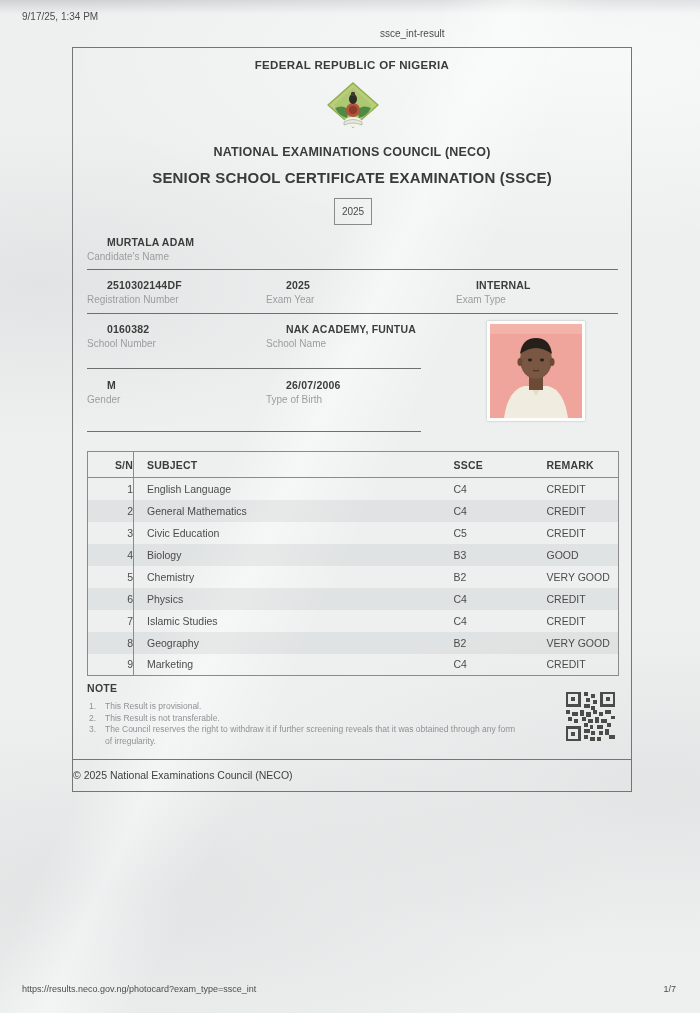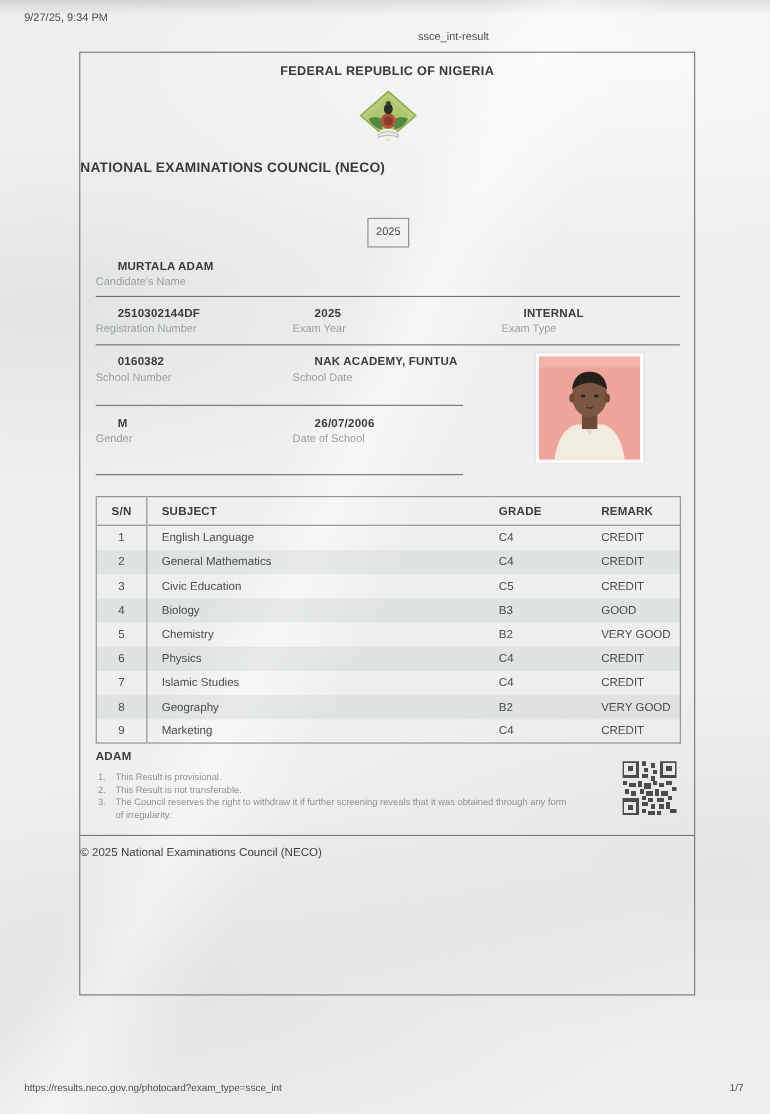--- a/index.html
+++ b/index.html
@@ -29,33 +29,33 @@
   .print-url {
     position: absolute; left: 22px; top: 984px;
     font-size: 9px; color: #4c4c4c;
   }
   .print-page {
     position: absolute; right: 24px; top: 984px;
     font-size: 9px; color: #4c4c4c;
   }
   .cert {
     position: absolute; left: 72px; top: 47px;
-    width: 560px; height: 858px;
+    width: 560px; height: 745px;
     border: 1.5px solid #757575;
     background: transparent;
   }
   .country {
     position: absolute; top: 11px; left: 0; width: 100%;
     text-align: center; font-size: 11.5px; font-weight: bold;
     letter-spacing: .3px; color: #3a3a3a;
   }
   .logo { position: absolute; top: 34px; left: 254px; width: 52px; height: 52px; }
   .council {
     position: absolute; top: 97px; left: 0; width: 100%;
-    font-size: 12.5px; font-weight: bold;
+    text-align: center; font-size: 12.5px; font-weight: bold;
     letter-spacing: .2px; color: #3a3a3a;
   }
   .examtitle {
     position: absolute; top: 121px; left: 0; width: 100%;
     text-align: center; font-size: 15px; font-weight: bold;
     letter-spacing: .2px; color: #3a3a3a;
   }
   .yearbox {
     position: absolute; top: 150px; left: 261px;
     min-width: 38px; height: 27px; line-height: 25px;
@@ -84,21 +84,21 @@
   }
   .results col.c-sn { width: 46px; }
   .results col.c-subj { width: 313px; }
   .results col.c-grade { width: 93px; }
   .results col.c-remark { width: 79px; }
   .results th, .results td { font-weight: normal; text-align: left; padding: 0 0 0 7px; }
   .results th { font-weight: bold; color: #3c3c3c; letter-spacing: .2px; }
   .results thead tr { height: 26px; }
   .results tbody tr { height: 22px; }
   .results tbody tr:nth-child(even) { background: rgba(118,124,128,.11); }
-  .results .sn { text-align: center; padding: 0; border-right: 1px solid #8b8b8b; }
+  .results .sn { text-align: right; padding: 0; border-right: 1px solid #8b8b8b; }
   .results .subj { padding-left: 13px; }
   .results thead tr { border-top: 1px solid #8b8b8b; border-bottom: 1px solid #8b8b8b; }
   .results { border: 1px solid #8b8b8b; }
   .note-heading {
     position: absolute; left: 14px; top: 634px;
     font-size: 10.5px; font-weight: bold; color: #3c3c3c; letter-spacing: .3px;
   }
   .note-list { position: absolute; left: 16px; top: 653px; width: 430px; }
   .note-item { font-size: 8.5px; color: #8f9294; line-height: 11.5px; display: flex; }
   .note-num { width: 16px; flex: 0 0 16px; }
@@ -107,21 +107,21 @@
   .qr svg { width: 100%; height: 100%; display: block; shape-rendering: crispEdges; }
   .footer-sep { position: absolute; left: 0; width: 100%; top: 711px; border-top: 1.5px solid #757575; }
   .copyright {
     position: absolute; top: 721px; left: 0; width: 100%;
     font-size: 10.5px; color: #3f3f3f;
   }
 </style>
 </head>
 <body>
 
-<div class="print-date">9/27/25, 9:34 PM</div>
+<div class="print-date">9/17/25, 1:34 PM</div>
 <div class="print-title">ssce_int-result</div>
 
 <div class="cert">
 
   <div class="country">FEDERAL REPUBLIC OF NIGERIA</div>
 
   <div class="logo">
     <svg viewBox="0 0 52 52" xmlns="http://www.w3.org/2000/svg">
       <polygon points="26,1 51,23 26,45 1,23" fill="#b9cd7d" stroke="#8fae4e" stroke-width="1.5"></polygon>
       <polygon points="26,6 45,23 26,40 7,23" fill="#a9c46c" opacity="0.7"></polygon>
@@ -130,20 +130,21 @@
       <ellipse cx="26" cy="40" rx="9" ry="5" fill="#f2f3ee"></ellipse>
       <path d="M17,40 Q26,35 35,40 L35,43 Q26,39 17,43 Z" fill="#e8e8e0" stroke="#9aa08a" stroke-width="0.6"></path>
       <circle cx="26" cy="28" r="7" fill="#b5543c"></circle>
       <circle cx="26" cy="28" r="4.2" fill="#8e3b2a"></circle>
       <ellipse cx="26" cy="17" rx="4" ry="5" fill="#2c2c28"></ellipse>
       <circle cx="26" cy="12" r="2.2" fill="#3c3c34"></circle>
     </svg>
   </div>
 
   <div class="council">NATIONAL EXAMINATIONS COUNCIL (NECO)</div>
+  <div class="examtitle">SENIOR SCHOOL CERTIFICATE EXAMINATION (SSCE)</div>
   <div class="yearbox">2025</div>
 
   <div class="field" style="left:14px; top:188px">
     <div class="val">MURTALA ADAM</div>
     <div class="lab">Candidate's Name</div>
   </div>
   <div class="rule r1"></div>
 
   <div class="field" style="left:14px; top:231px">
     <div class="val">2510302144DF</div>
@@ -158,31 +159,31 @@
     <div class="lab">Exam Type</div>
   </div>
   <div class="rule r2"></div>
 
   <div class="field" style="left:14px; top:275px">
     <div class="val">0160382</div>
     <div class="lab">School Number</div>
   </div>
   <div class="field" style="left:193px; top:275px">
     <div class="val">NAK ACADEMY, FUNTUA</div>
-    <div class="lab">School Date</div>
+    <div class="lab">School Name</div>
   </div>
   <div class="rule r3"></div>
 
   <div class="field" style="left:14px; top:331px">
     <div class="val">M</div>
     <div class="lab">Gender</div>
   </div>
   <div class="field" style="left:193px; top:331px">
     <div class="val">26/07/2006</div>
-    <div class="lab">Date of School</div>
+    <div class="lab">Type of Birth</div>
   </div>
   <div class="rule r4"></div>
 
   <div class="photo">
     <svg viewBox="0 0 92 94" xmlns="http://www.w3.org/2000/svg">
       <rect x="0" y="0" width="92" height="94" fill="#efa49c"></rect>
       <rect x="0" y="0" width="92" height="10" fill="#f3b3aa"></rect>
       <path d="M14,94 Q18,66 34,62 L58,62 Q74,66 78,94 Z" fill="#f1ece0"></path>
       <path d="M40,62 L46,72 L52,62 Z" fill="#e4dccb"></path>
       <rect x="39" y="52" width="14" height="14" fill="#6d4a35"></rect>
@@ -200,21 +201,21 @@
     <colgroup>
         <col class="c-sn">
         <col class="c-subj">
         <col class="c-grade">
         <col class="c-remark">
       </colgroup>
     <thead>
       <tr>
         <th class="sn">S/N</th>
         <th class="subj">SUBJECT</th>
-        <th>GRADE</th>
+        <th>SSCE</th>
         <th>REMARK</th>
       </tr>
     </thead>
     <tbody>
       <tr>
         <td class="sn">1</td>
         <td class="subj">English Language</td>
         <td>C4</td>
         <td>CREDIT</td>
       </tr>
@@ -262,21 +263,21 @@
       </tr>
       <tr>
         <td class="sn">9</td>
         <td class="subj">Marketing</td>
         <td>C4</td>
         <td>CREDIT</td>
       </tr>
     </tbody>
   </table>
 
-  <div class="note-heading">ADAM</div>
+  <div class="note-heading">NOTE</div>
   <div class="note-list">
     <div class="note-item">
       <span class="note-num">1.</span>
       <span class="note-text">This Result is provisional.</span>
     </div>
     <div class="note-item">
       <span class="note-num">2.</span>
       <span class="note-text">This Result is not transferable.</span>
     </div>
     <div class="note-item">

